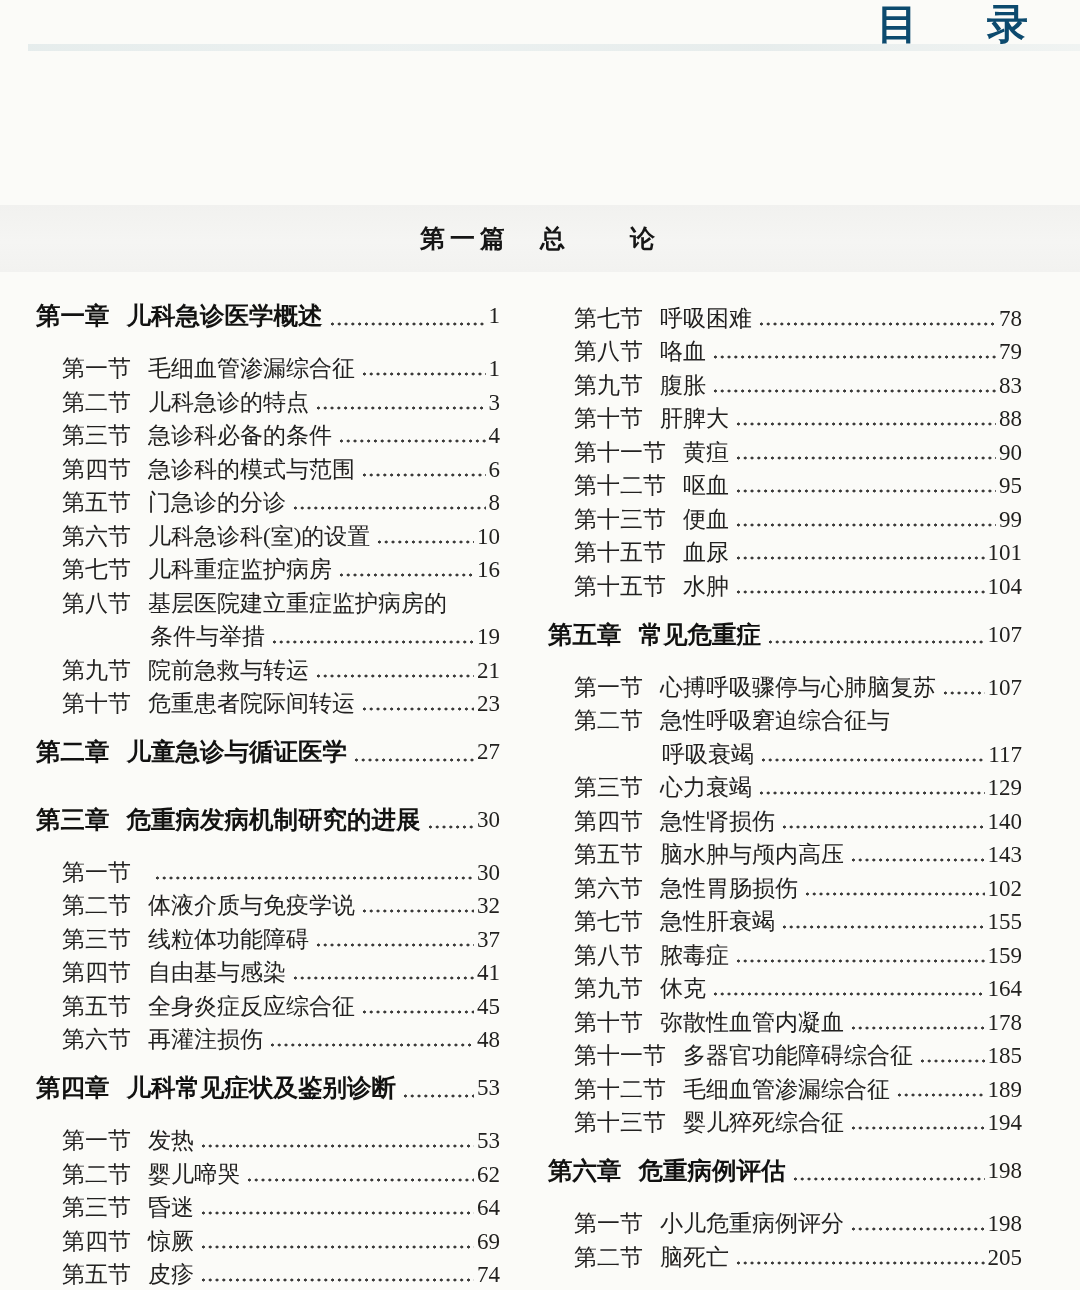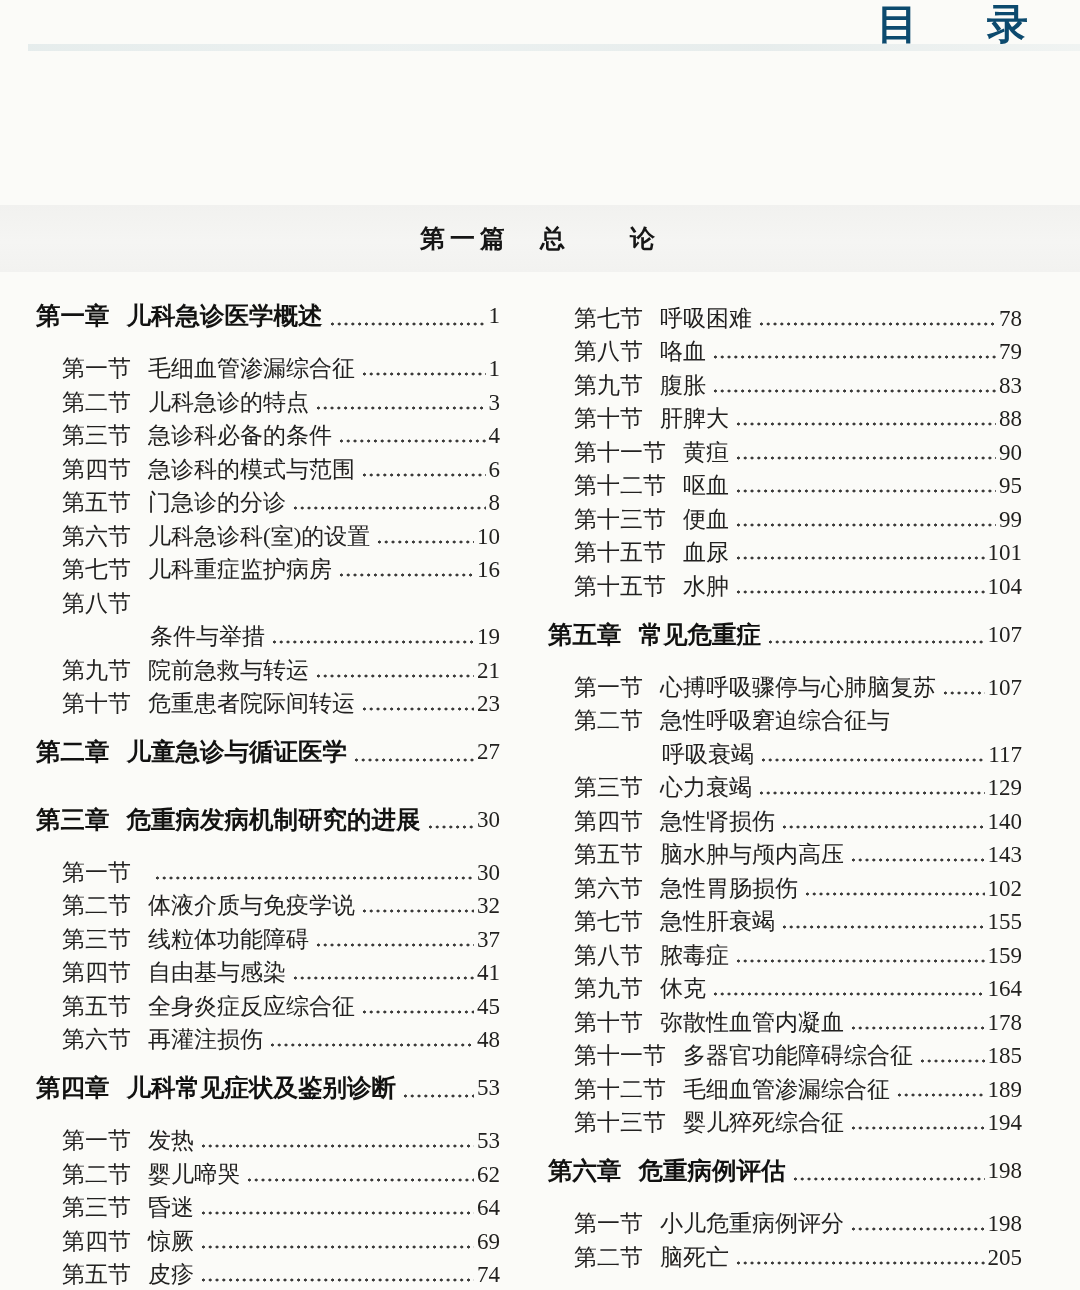--- a/index.html
+++ b/index.html
@@ -179,20 +179,21 @@
     <span class="page">10</span>
   </div>
       <div class="row section">
     <span class="label">第七节</span>
     <span class="title">儿科重症监护病房</span>
     <span class="dots"></span>
     <span class="page">16</span>
   </div>
       <div class="row section">
     <span class="label">第八节</span>
+    <span class="title">基层医院建立重症监护病房的</span>
 
   </div>
       <div class="row cont">
 
     <span class="title">条件与举措</span>
     <span class="dots"></span>
     <span class="page">19</span>
   </div>
       <div class="row section">
     <span class="label">第九节</span>

